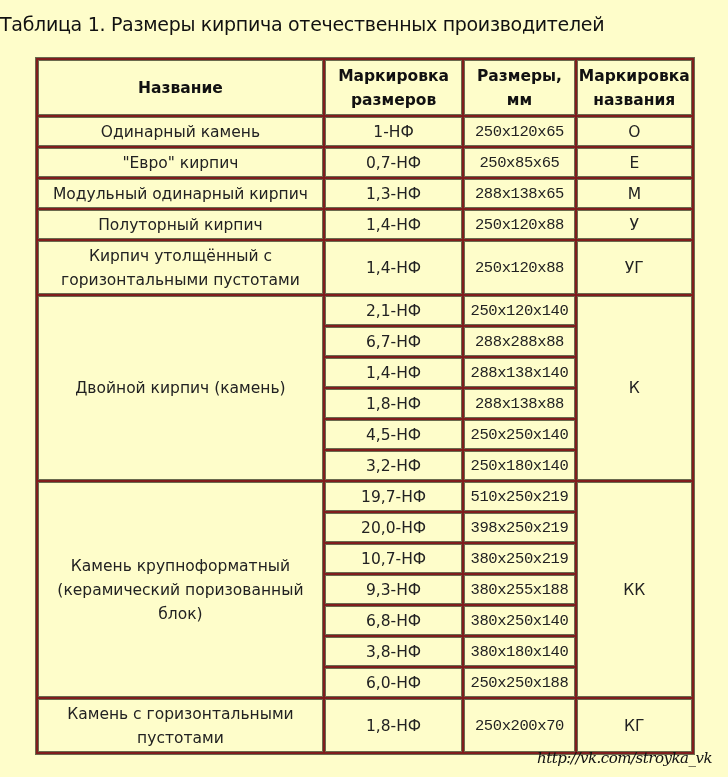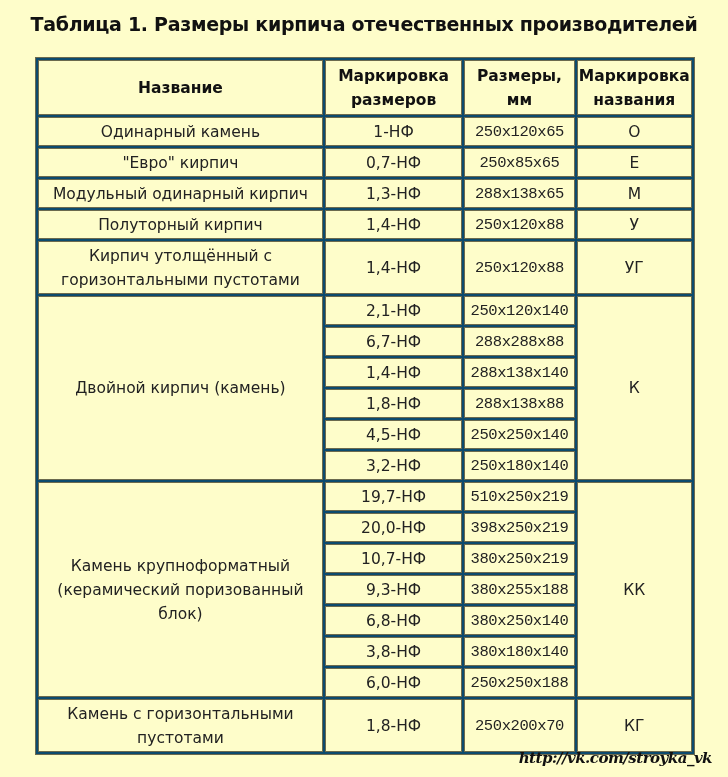--- a/index.html
+++ b/index.html
@@ -6,34 +6,33 @@
   body {
     width: 728px; height: 777px;
     background: #fefdca;
     font-family: "DejaVu Sans", sans-serif;
     color: #1a1a1a;
     position: relative;
     overflow: hidden;
   }
   .title {
     position: absolute; top: 13px; left: 0; width: 728px;
-    text-align: center;
-    font-weight: bold;
+    font-weight: normal;
     font-size: 19px;
     letter-spacing: -0.3px;
     color: #111;
   }
   table.bricks {
     position: absolute;
     left: 35px; top: 57px;
     width: 660px;
     border: 1px solid #6b6a4e;
     border-collapse: separate;
     border-spacing: 2px;
-    background: #0c4a6e;
+    background: #7f1d1d;
     table-layout: fixed;
   }
   table.bricks td, table.bricks th {
     border: 1px solid #6b6a4e;
     text-align: center;
     vertical-align: middle;
     font-size: 15.5px;
     padding: 0;
     line-height: 24px;
     background: #fefdca;
@@ -46,21 +45,21 @@
     line-height: 24px;
   }
   table.bricks tr.r1 td { height: 27px; }
   table.bricks tr.r2 td { height: 51px; }
   table.bricks td.dim { letter-spacing: -0.4px; font-family: Liberation Mono, monospace; }
   .watermark {
     position: absolute;
     right: 16px; top: 749px;
     font-family: "DejaVu Serif", serif;
     font-style: italic;
-    font-weight: bold;
+    font-weight: normal;
     font-size: 15px;
     color: #111;
     letter-spacing: -0.5px;
   }
   col.c1 { width: 284px; }
   col.c2 { width: 137px; }
   col.c3 { width: 110px; }
   col.c4 { width: 115px; }
 </style>
 </head>

